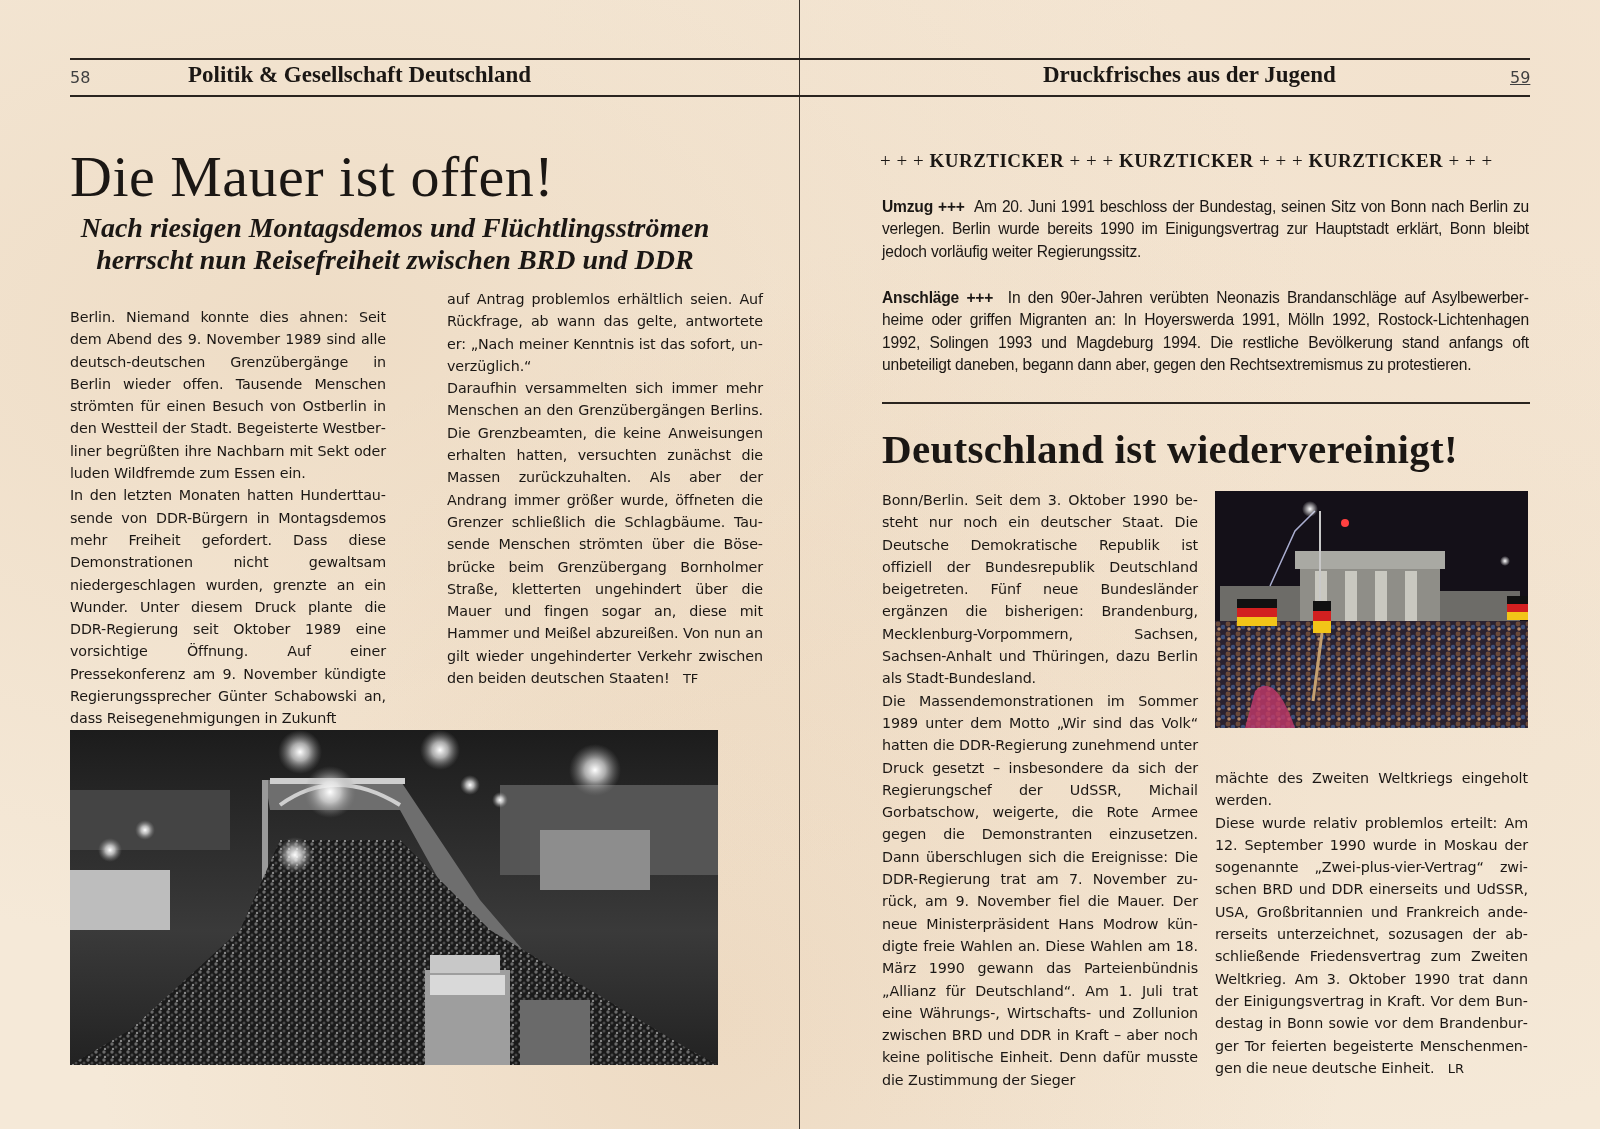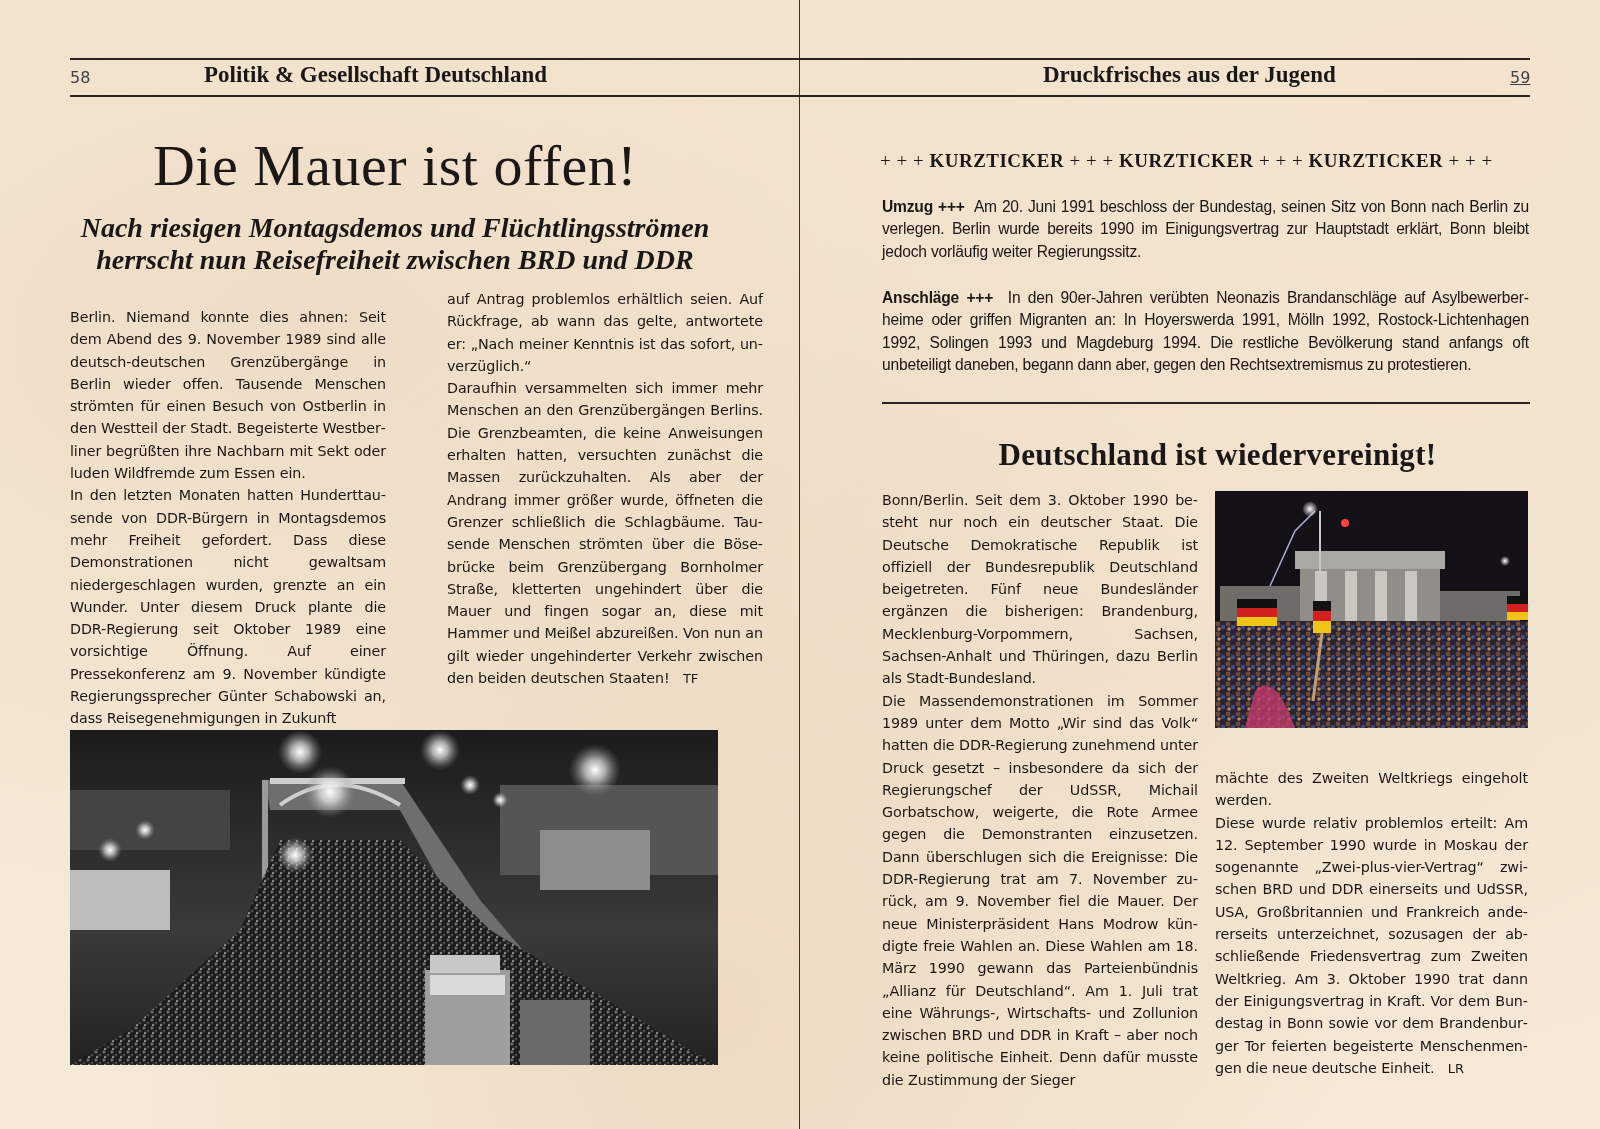--- a/index.html
+++ b/index.html
@@ -13,46 +13,46 @@
       radial-gradient(ellipse at 90% 10%, rgba(238,215,190,0.4) 0%, rgba(245,233,216,0) 45%);
     color: #1b1714;
   }
 
   .spine { position: absolute; left: 799px; top: 0; width: 1px; height: 1129px; background: #3a332c; }
   .rule { position: absolute; height: 1.5px; background: #2a241f; }
 
   .page-num { position: absolute; top: 68px; font-size: 16px; font-family: "DejaVu Sans", sans-serif; color: #404040; }
   .running-head { position: absolute; top: 62px; font-size: 23px; font-weight: bold; font-family: "Liberation Serif", serif; }
 
-  .headline { position: absolute; left: 70px; width: 650px; top: 132px; text-align: center; font-size: 58px; font-family: "Liberation Serif", serif; letter-spacing: 0.5px; margin: 0; font-weight: normal; }
+  .headline { position: absolute; left: 70px; width: 650px; top: 143px; text-align: left; font-size: 58px; font-family: "Liberation Serif", serif; letter-spacing: 0.5px; margin: 0; font-weight: normal; }
   .subhead { position: absolute; left: 70px; width: 650px; top: 212px; text-align: center; font-size: 28px; font-style: italic; font-family: "Liberation Serif", serif; line-height: 32px; margin: 0; }
 
   .col { position: absolute; font-family: "DejaVu Sans", sans-serif; font-size: 14.3px; line-height: 22.3px; text-align: justify; hyphens: manual; letter-spacing: -0.1px; }
   .col p { margin: 0; }
   .col b { font-weight: normal; }
 
   .photo { position: absolute; overflow: hidden; }
 
   .ticker-title { position: absolute; left: 880px; width: 650px; top: 150px; font-family: "Liberation Serif", serif; font-size: 19px; font-weight: bold; letter-spacing: 0.5px; white-space: nowrap; }
   .ticker-title .plus { font-weight: normal; }
   .ticker-item { position: absolute; left: 882px; width: 647px; font-family: "Liberation Sans", sans-serif; font-size: 15.6px; line-height: 22.3px; text-align: justify; letter-spacing: -0.2px; }
   .ticker-item b { font-weight: bold; }
 
-  .headline2 { position: absolute; left: 882px; width: 647px; top: 425px; text-align: center; font-family: "Liberation Serif", serif; font-size: 31px; font-weight: bold; margin: 12px; letter-spacing: 0.3px; }
+  .headline2 { position: absolute; left: 882px; width: 647px; top: 425px; font-family: "Liberation Serif", serif; font-size: 41px; font-weight: bold; margin: 0; letter-spacing: 0.3px; }
 </style>
 </head>
 <body>
 
 <div class="spine"></div>
 <div class="rule" style="left:70px; width:1460px; top:58px;"></div>
 <div class="rule" style="left:70px; width:1460px; top:95px;"></div>
 
 <section>
   <span class="page-num" style="left:70px;">58</span>
-  <span class="running-head" style="left:204px;">Politik &amp; Gesellschaft Deutschland</span>
+  <span class="running-head" style="left:188px;">Politik &amp; Gesellschaft Deutschland</span>
 
   <h1 class="headline">Die Mauer ist offen!</h1>
   <h2 class="subhead">Nach riesigen Montagsdemos und Flüchtlingsströmen herrscht nun Reisefreiheit zwischen BRD und DDR</h2>
 
   <div class="col" style="left:70px; width:316px; top:306px;">
     <p><b>Berlin.</b> <span>Niemand konnte dies ahnen: Seit dem Abend des 9. November 1989 sind alle deutsch-deutschen Grenzübergänge in Berlin wieder offen. Tausende Menschen strömten für einen Besuch von Ostberlin in den Westteil der Stadt. Begeisterte Westber­liner begrüßten ihre Nachbarn mit Sekt oder luden Wildfremde zum Essen ein.</span></p>
     <p>In den letzten Monaten hatten Hunderttau­sende von DDR-Bürgern in Montagsdemos mehr Freiheit gefordert. Dass diese Demons­trationen nicht gewaltsam niedergeschlagen wurden, grenzte an ein Wunder. Unter die­sem Druck plante die DDR-Regierung seit Oktober 1989 eine vorsichtige Öffnung. Auf einer Pressekonferenz am 9. November kün­digte Regierungssprecher Günter Schabow­ski an, dass Reisegenehmigungen in Zukunft</p>
   </div>
 
   <div class="col" style="left:403px; width:316px; top:288px;margin-left:44px;">

